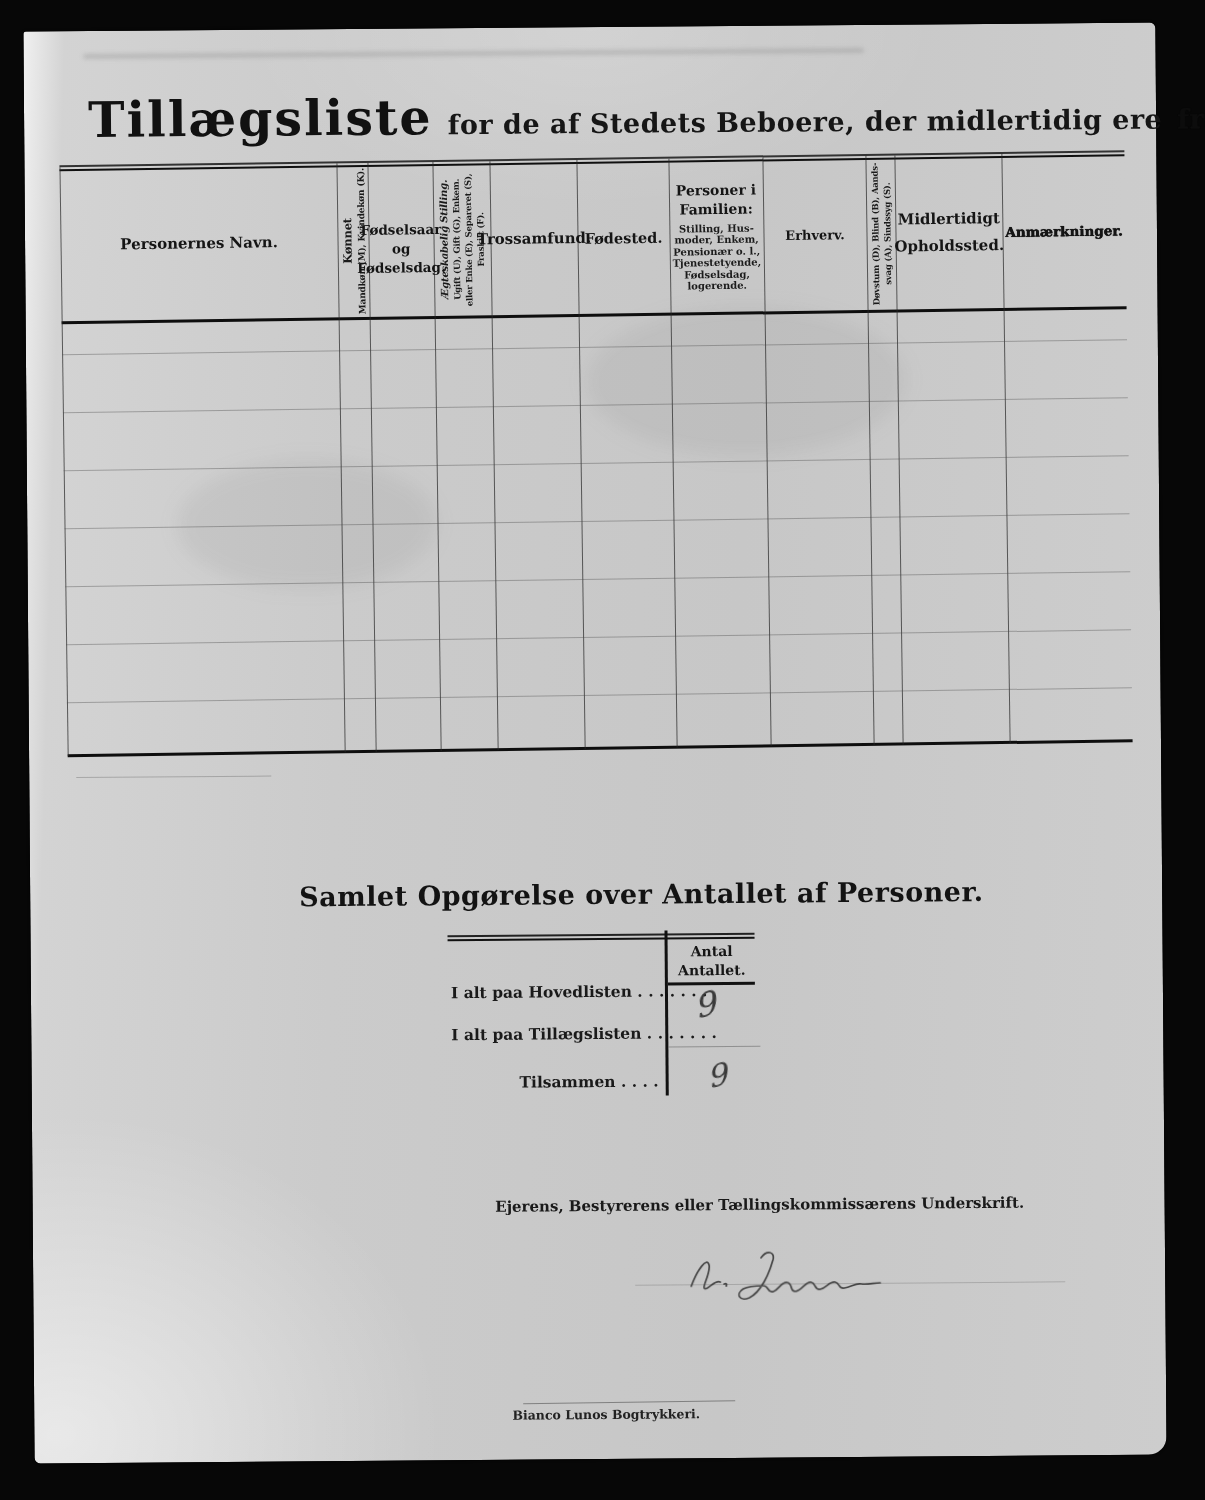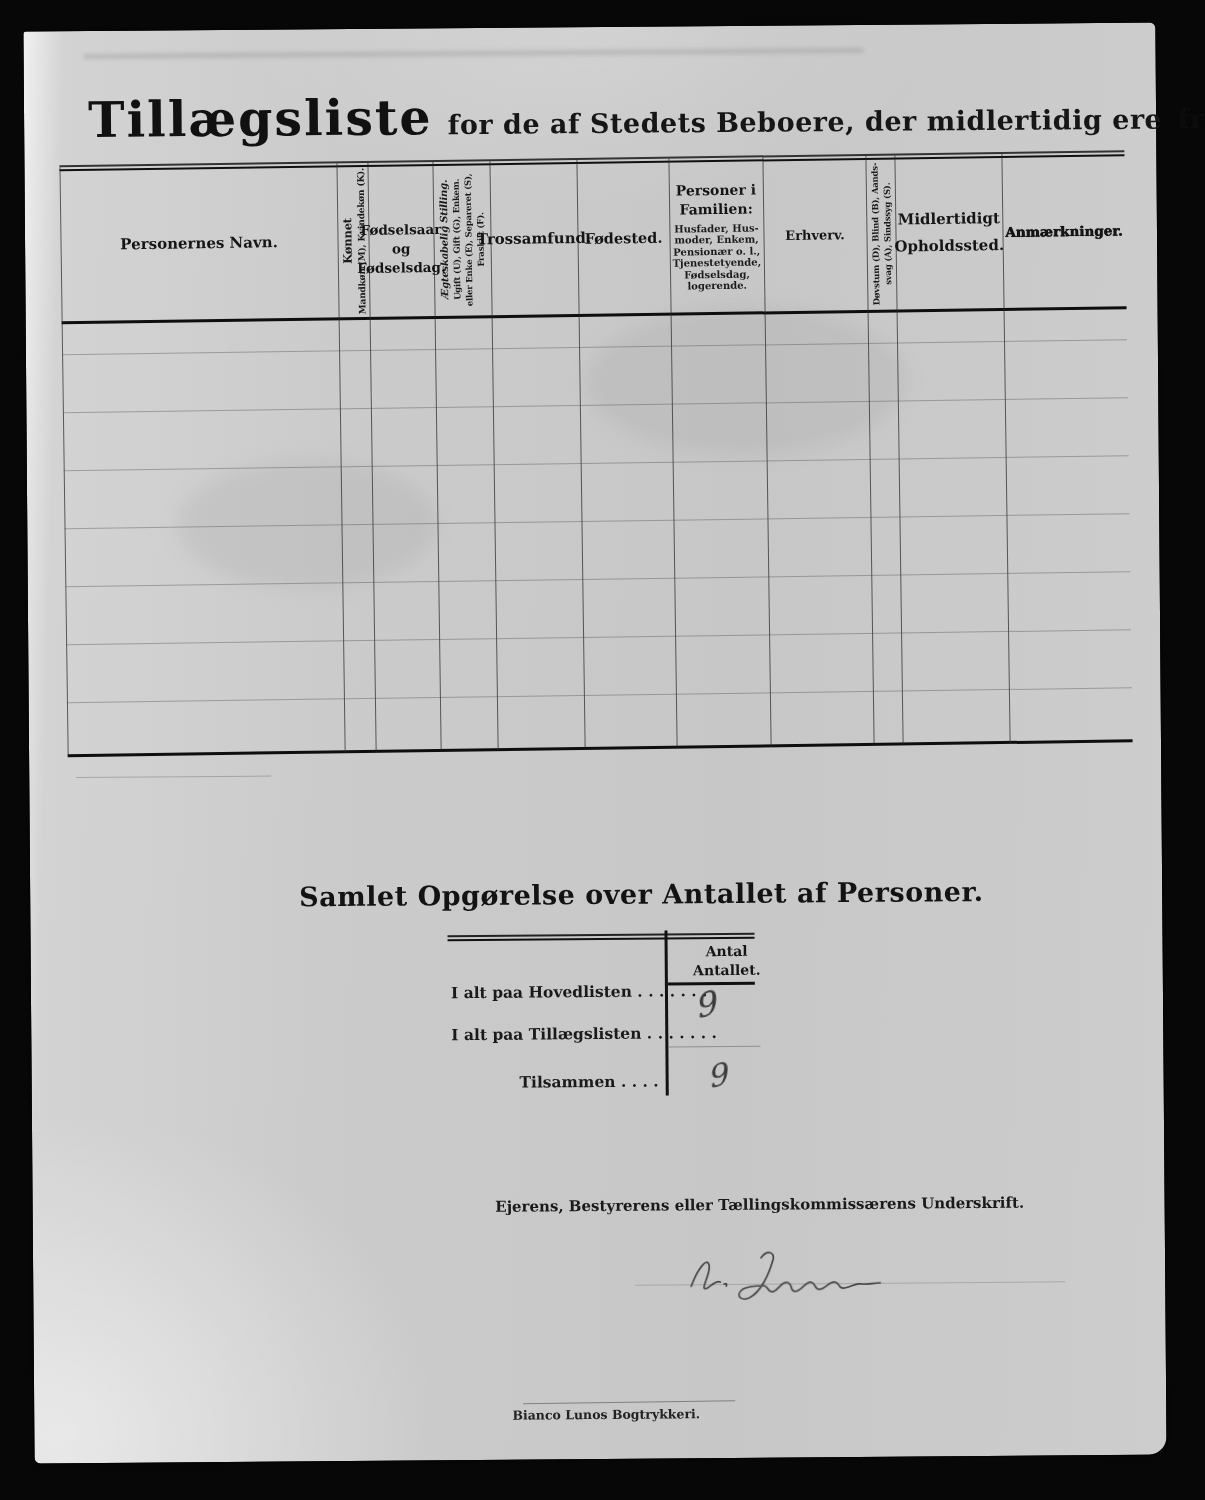--- a/index.html
+++ b/index.html
@@ -120,21 +120,21 @@
       <span class="blabel" style="font-size:15px;">Trossamfund.</span>
     </div>
 
     <div class="cell" style="left:517px;width:92px;">
       <span class="blabel" style="font-size:14.5px;">Fødested.</span>
     </div>
 
     <div class="cell" style="left:609px;width:94px;">
       <span class="blabel" style="font-size:14px;line-height:19px;">Personer i</span>
       <span class="blabel" style="font-size:14px;line-height:19px;margin-bottom:4px;">Familien:</span>
-      <span class="subline">Husfader, Hus-</span>
+      <span class="subline">Stilling, Hus-</span>
       <span class="subline">moder, Enkem,</span>
       <span class="subline">Pensionær o. l.,</span>
       <span class="subline">Tjenestetyende,</span>
       <span class="subline">Fødselsdag,</span>
       <span class="subline">logerende.</span>
     </div>
 
     <div class="cell" style="left:703px;width:103px;">
       <span class="blabel" style="font-size:13px;">Erhverv.</span>
     </div>
@@ -156,21 +156,21 @@
 
   <div class="sum-title">Samlet Opgørelse over Antallet af Personer.</div>
 
   <div>
 
     <div class="hline" style="left:417px;top:907px;width:307px;height:1.5px;background:#222;"></div>
     <div class="hline" style="left:417px;top:911px;width:307px;height:2px;background:#111;"></div>
 
     <div class="abs" style="left:634px;top:904px;width:3px;height:165px;background:#111;"></div>
 
-    <div class="abs" style="left:637px;top:916px;width:88px;text-align:center;font-weight:bold;font-size:14px;line-height:19px;color:#161616;padding-left:15px;">
+    <div class="abs" style="left:637px;top:916px;width:88px;text-align:center;font-weight:bold;font-size:14px;line-height:19px;color:#161616;">
       <div>Antal</div>
       <div>Antallet.</div>
     </div>
     <div class="hline" style="left:637px;top:956px;width:87px;height:2.5px;background:#111;"></div>
     <div class="hline" style="left:637px;top:1020px;width:92px;height:1px;background:rgba(90,90,90,.5);"></div>
 
     <div class="sum-label" style="left:420px;top:955px;">
       <span>I alt paa Hovedlisten</span>
       <span>. . . . . . .</span>
     </div>

